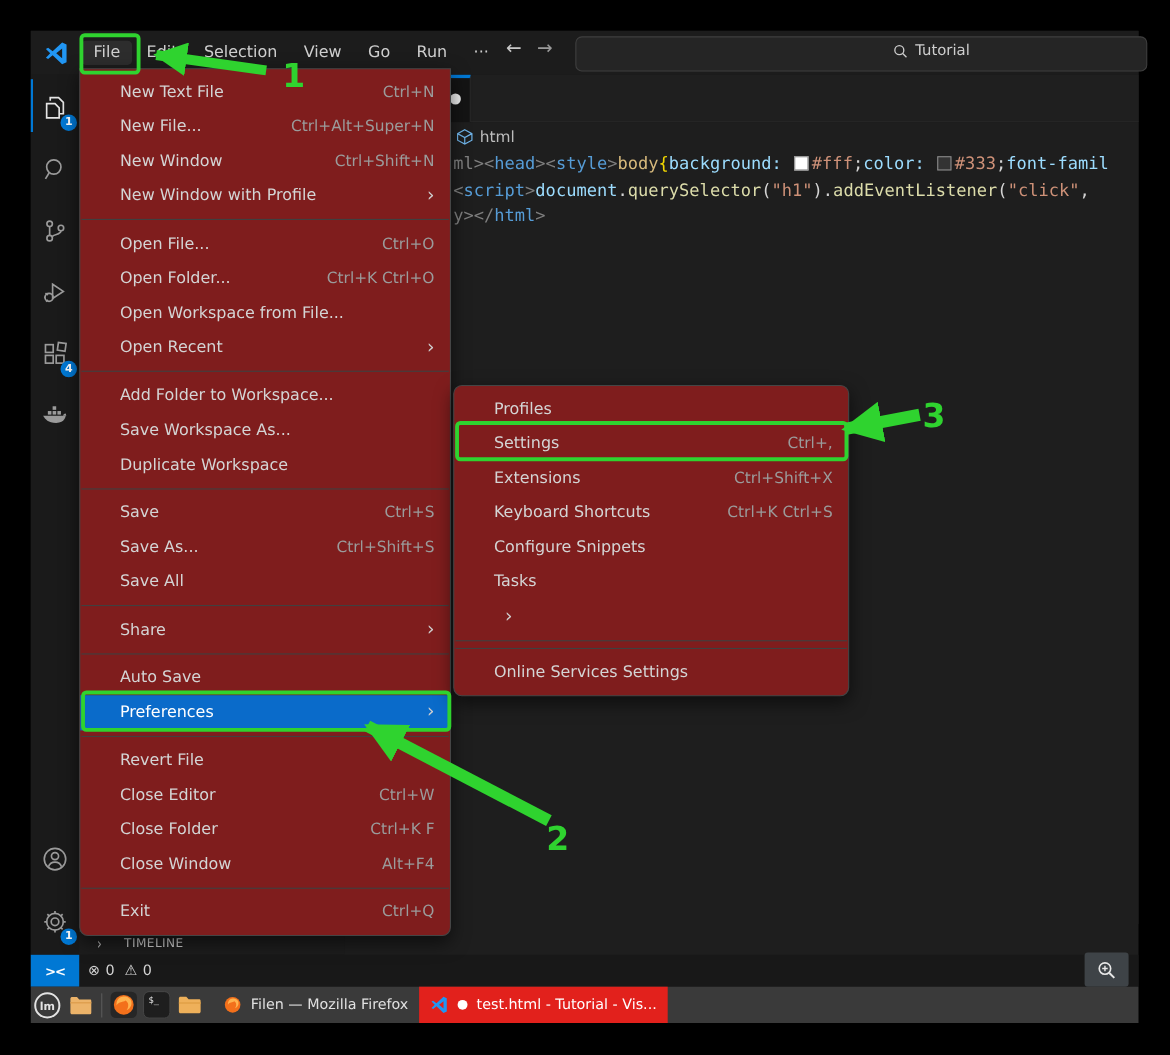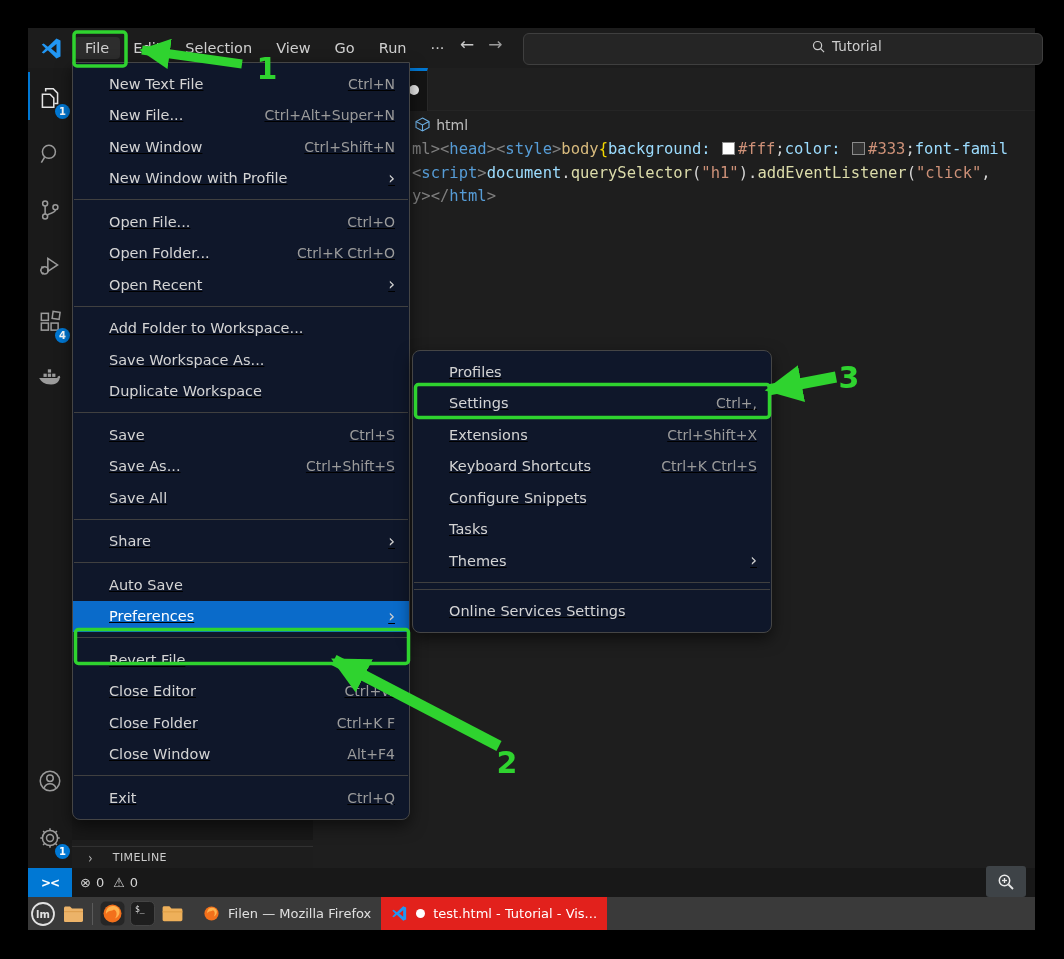--- a/index.html
+++ b/index.html
@@ -52,22 +52,22 @@
 
   
   .statusbar{left:28px;top:868px;width:1007px;height:29px;background:#181818;}
   .remote{left:28px;top:868px;width:44px;height:29px;background:#0078d4;color:#fff;display:flex;align-items:center;
           justify-content:center;font-size:12px;font-weight:bold;letter-spacing:-1px;}
   .problems{left:80px;top:868px;height:29px;display:flex;align-items:center;gap:5px;color:#d4d4d4;font-size:13px;}
   .zoom-btn{left:986px;top:866px;width:40px;height:31px;background:#3e4347;border-radius:3px;
             display:flex;align-items:center;justify-content:center;}
 
   
-  .menu-panel{background:#0f172a;border:1px solid #454545;box-sizing:border-box;padding:5px 0;
-              box-shadow:0 6px 16px rgba(0,0,0,.55);z-index:20;text-decoration:underline;}
+  .menu-panel{background:#7f1d1d;border:1px solid #454545;box-sizing:border-box;padding:5px 0;
+              box-shadow:0 6px 16px rgba(0,0,0,.55);z-index:20;}
   .file-menu{left:72px;top:62px;width:338px;border-radius:0 0 8px 8px;}
   .sub-menu{left:412px;top:350px;width:360px;border-radius:8px;z-index:21;}
   .menu-item{height:31.5px;display:flex;align-items:center;padding:0 14px 0 36px;box-sizing:border-box;}
   .menu-item .mi-label{color:#d4d4d4;font-size:14.5px;flex:1;white-space:nowrap;}
   .menu-item .mi-short{color:#9b9b9b;font-size:14px;white-space:nowrap;}
   .menu-item .mi-arrow{color:#cfcfcf;font-size:17px;line-height:1;margin-left:10px;}
   .menu-item.hl{background:#0a6bca;padding-left:36px;}
   .menu-item.hl .mi-label{color:#ffffff;}
   .menu-sep{height:1px;background:#404040;margin:5px 1px 6px 1px;}
 
@@ -248,20 +248,23 @@
       <div class="menu-sep"></div>
       <div class="menu-item">
         <span class="mi-label">Open File...</span>
         <span class="mi-short">Ctrl+O</span>
       </div>
       <div class="menu-item">
         <span class="mi-label">Open Folder...</span>
         <span class="mi-short">Ctrl+K Ctrl+O</span>
       </div>
       <div class="menu-item">
+        <span class="mi-label">Open Workspace from File...</span>
+      </div>
+      <div class="menu-item">
         <span class="mi-label">Open Recent</span>
         <span class="mi-arrow">›</span>
       </div>
       <div class="menu-sep"></div>
       <div class="menu-item">
         <span class="mi-label">Add Folder to Workspace...</span>
       </div>
       <div class="menu-item">
         <span class="mi-label">Save Workspace As...</span>
       </div>
@@ -331,21 +334,20 @@
         <span class="mi-label">Keyboard Shortcuts</span>
         <span class="mi-short">Ctrl+K Ctrl+S</span>
       </div>
       <div class="menu-item">
         <span class="mi-label">Configure Snippets</span>
       </div>
       <div class="menu-item">
         <span class="mi-label">Tasks</span>
       </div>
       <div class="menu-item">
-        <span class="mi-label">Themes</span>
         <span class="mi-arrow">›</span>
       </div>
       <div class="menu-sep"></div>
       <div class="menu-sep"></div>
       <div class="menu-item">
         <span class="mi-label">Online Services Settings</span>
       </div>
     </div>
 
   <div class="abs taskbar">

